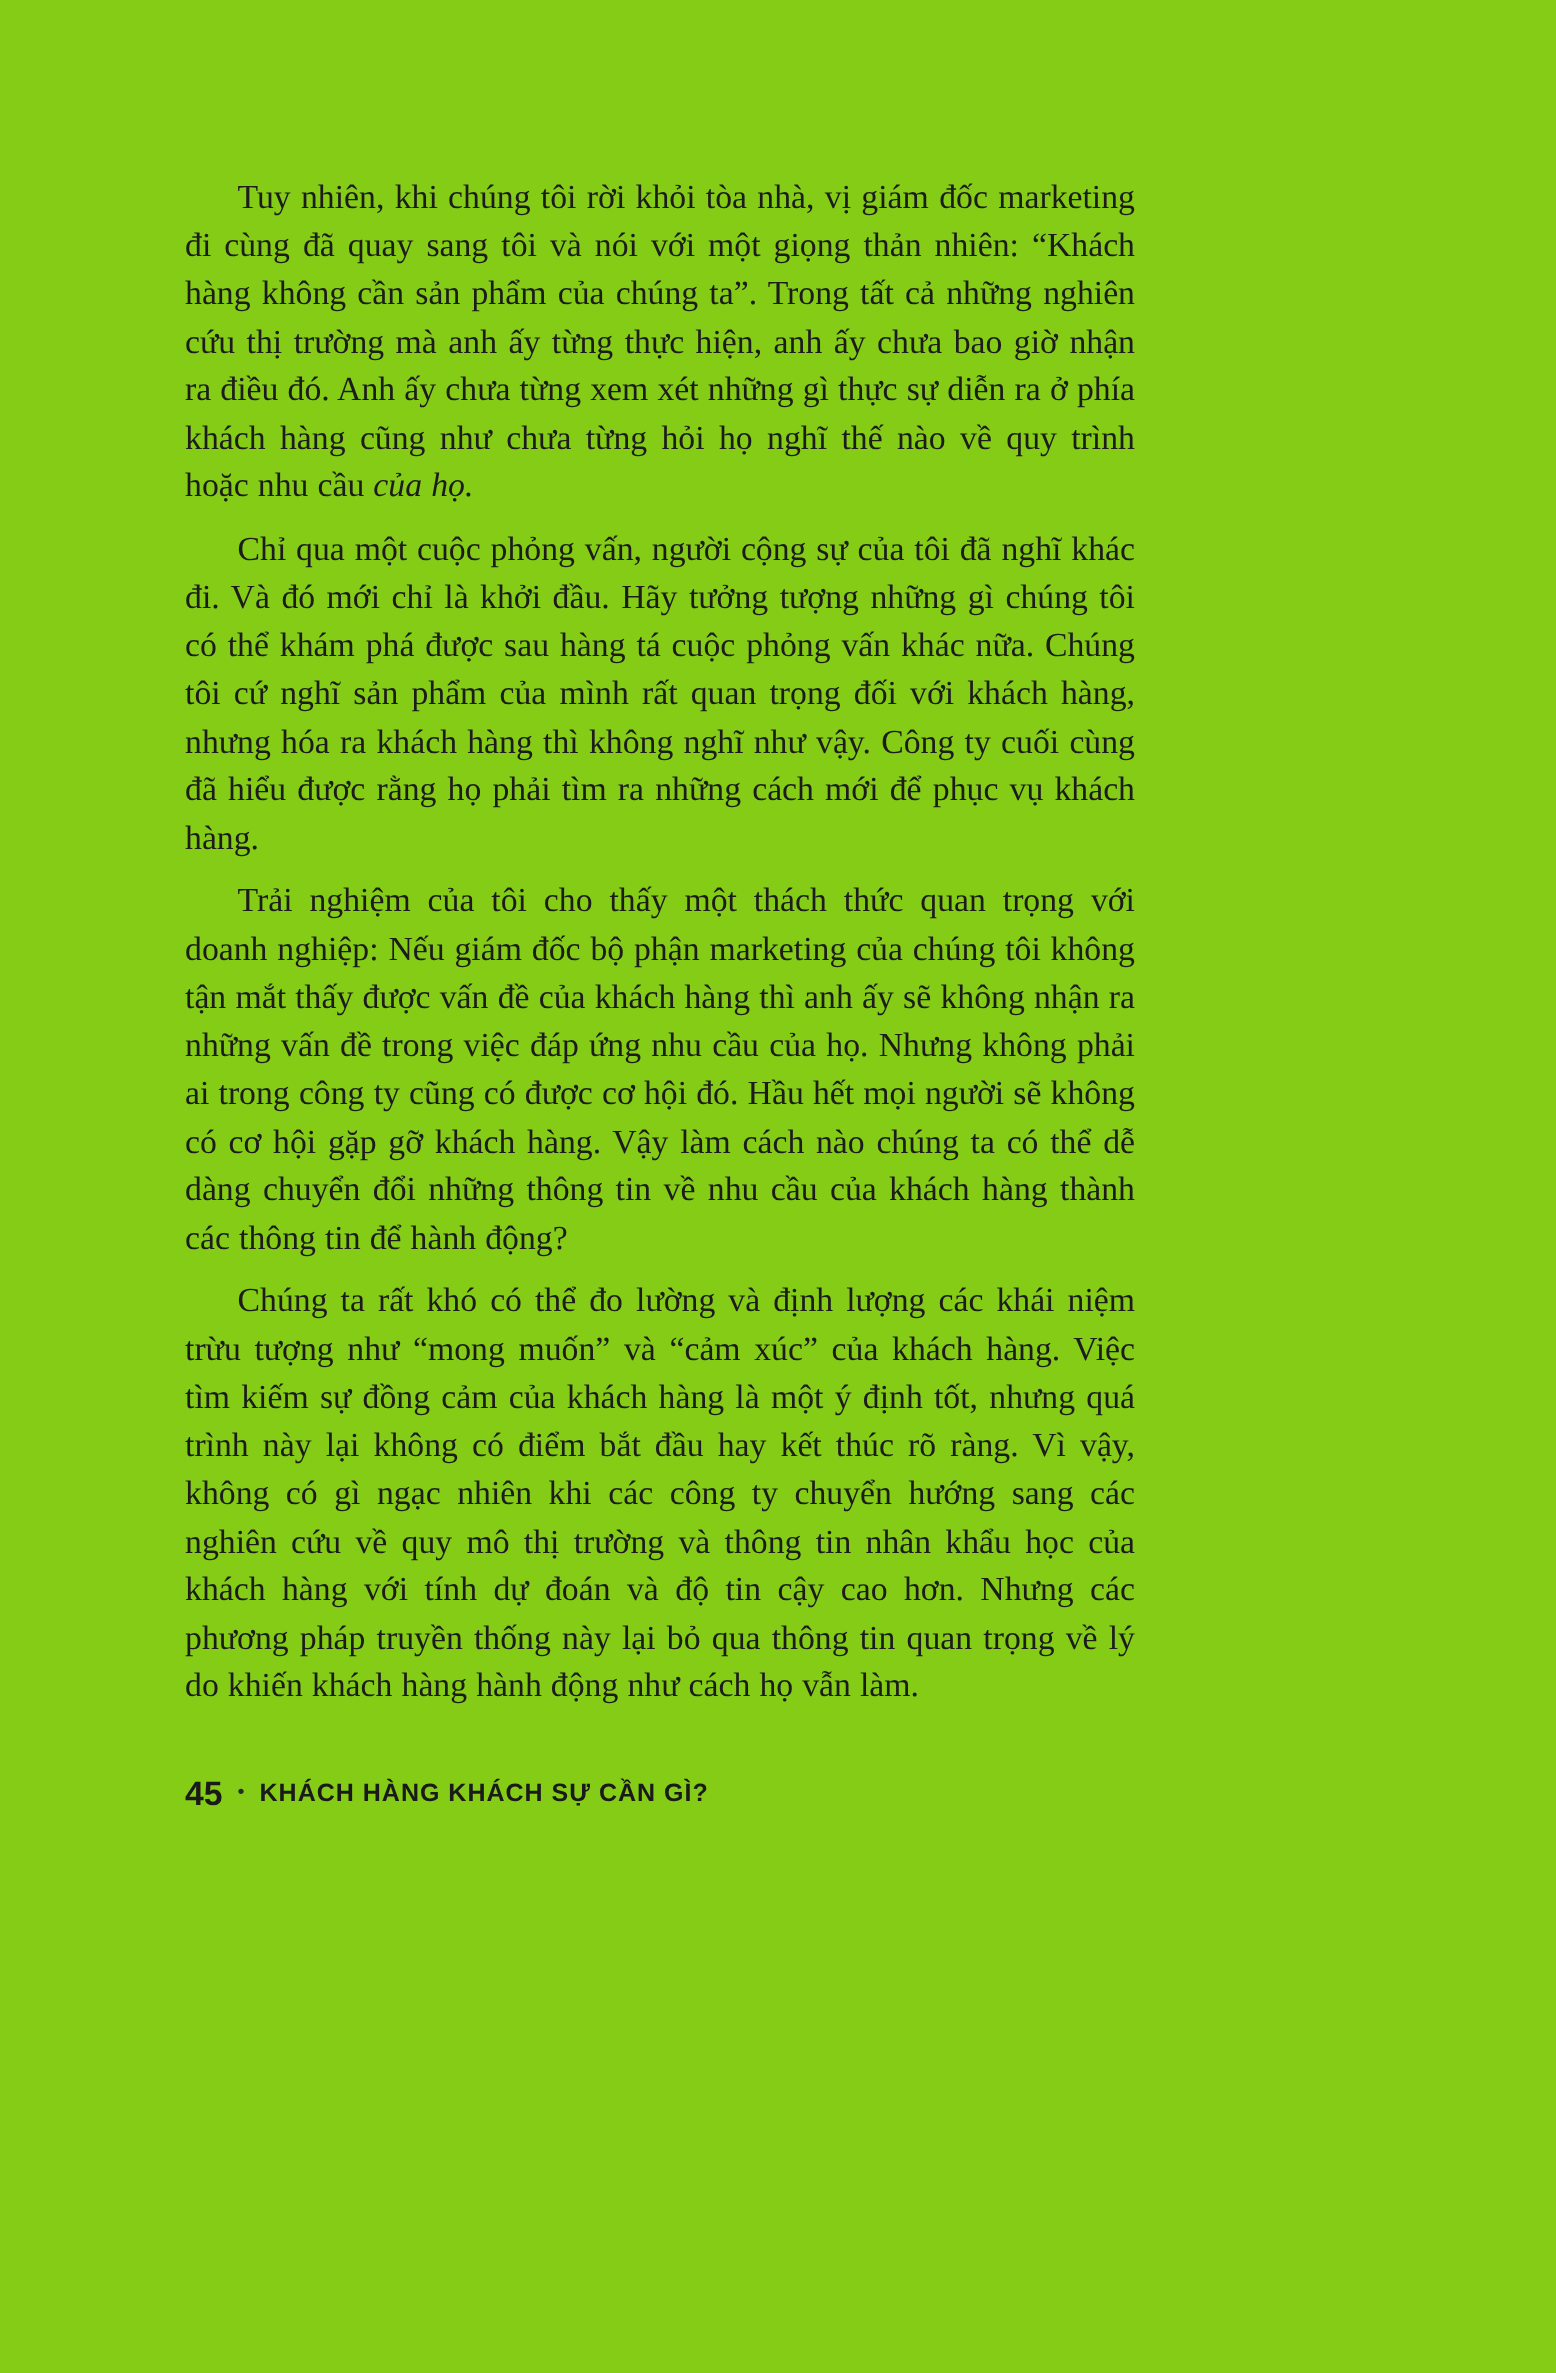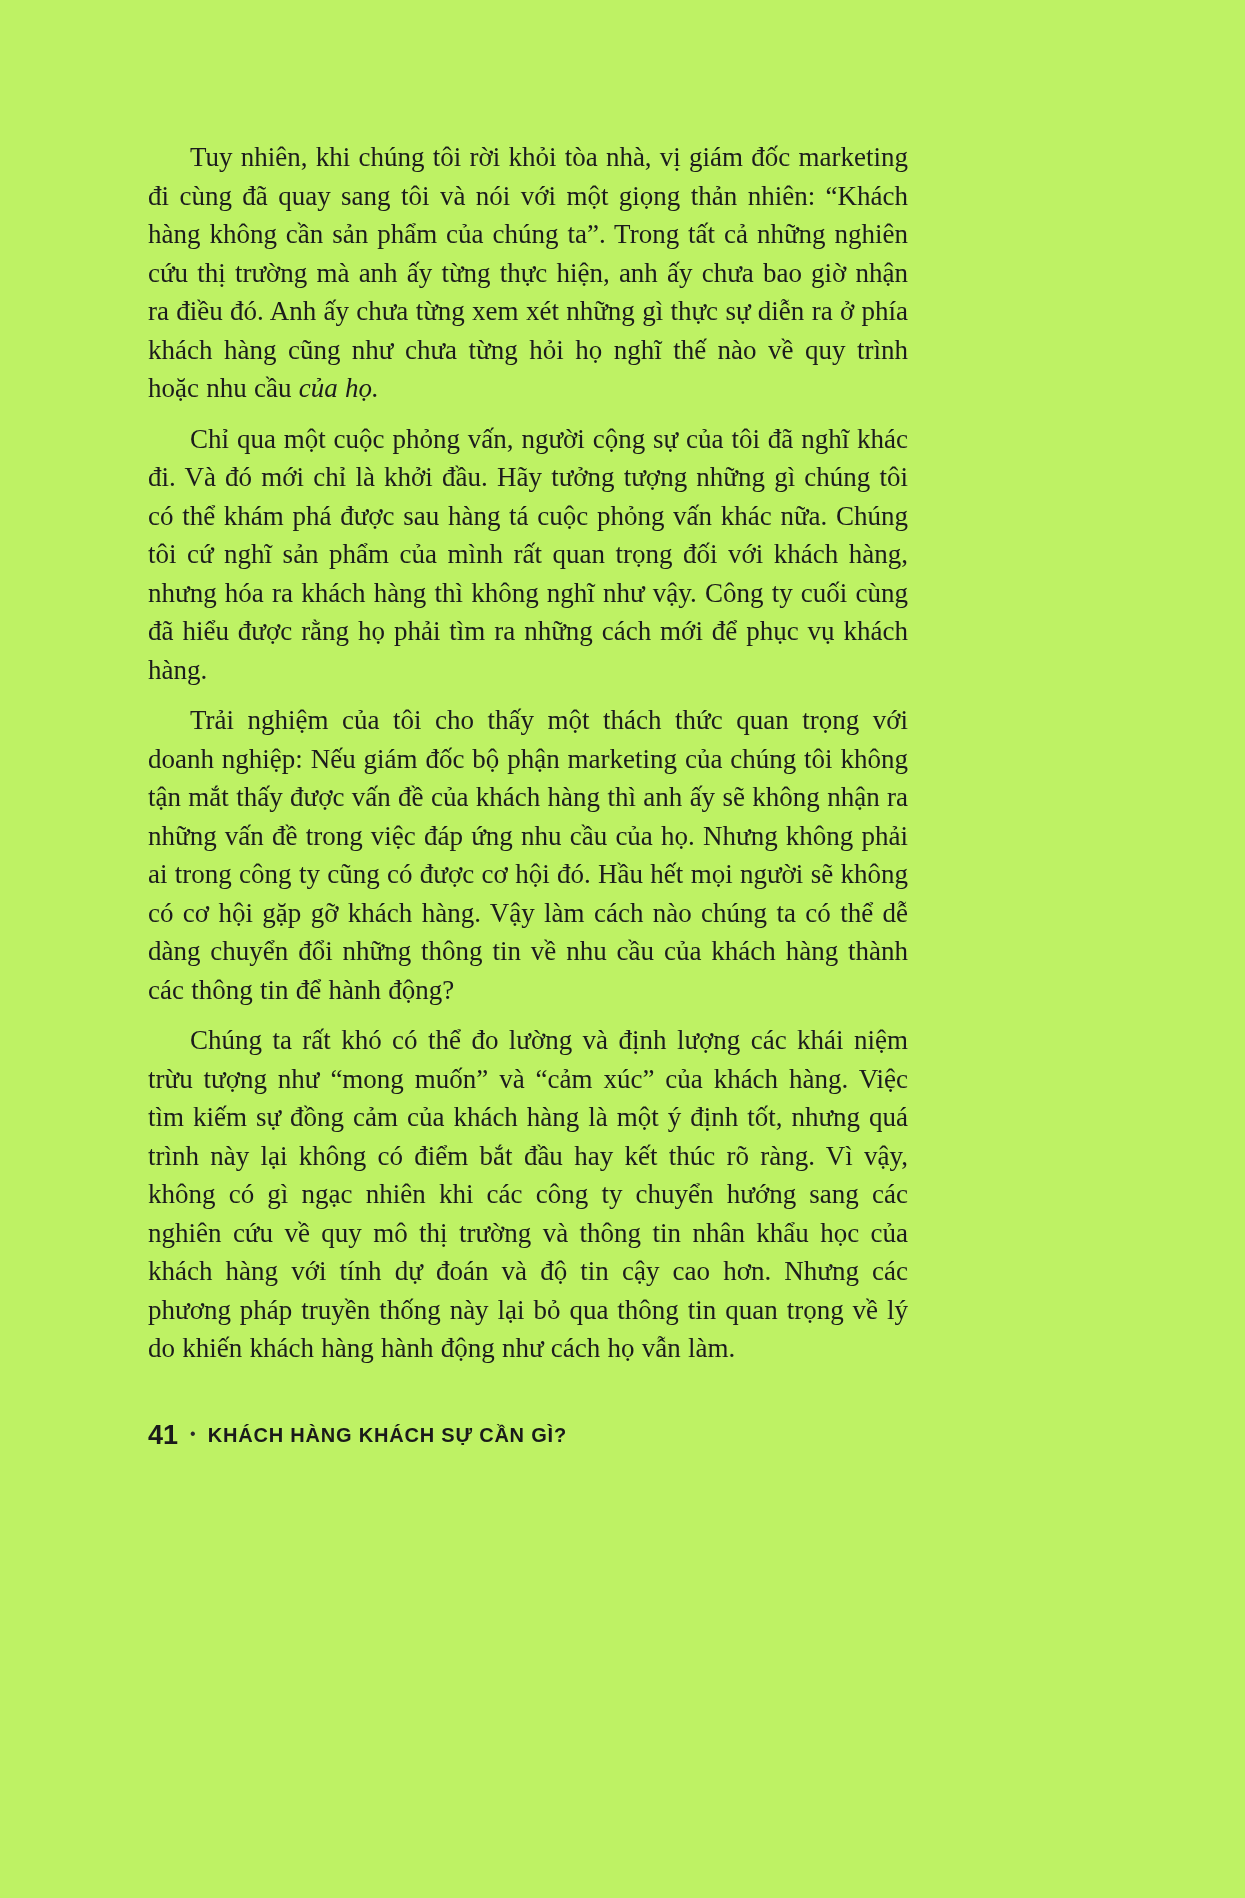--- a/index.html
+++ b/index.html
@@ -12,21 +12,21 @@
     overflow: hidden;
     font-family: "Liberation Serif", serif;
     color: #1c1c1c;
   }
   .page {
     position: absolute;
     top: 0; left: 0;
     width: 1245px;
     height: 1898px;
     padding: 138px 0 0 148px;
-    background: #bef264;
+    background: #84cc16;
   }
   .text-block {
     width: 760px;
   }
   .para {
     font-size: 27px;
     line-height: 38.5px;
     text-align: justify;
     text-indent: 42px;
     margin-bottom: 12px;
@@ -65,17 +65,17 @@
 
 <div class="page">
   <div class="text-block">
     <p class="para"><span>Tuy nhiên, khi chúng tôi rời khỏi tòa nhà, vị giám đốc marketing đi cùng đã quay sang tôi và nói với một giọng thản nhiên: “Khách hàng không cần sản phẩm của chúng ta”. Trong tất cả những nghiên cứu thị trường mà anh ấy từng thực hiện, anh ấy chưa bao giờ nhận ra điều đó. Anh ấy chưa từng xem xét những gì thực sự diễn ra ở phía khách hàng cũng như chưa từng hỏi họ nghĩ thế nào về quy trình hoặc nhu cầu </span><em>của họ.</em></p>
     <p class="para"><span>Chỉ qua một cuộc phỏng vấn, người cộng sự của tôi đã nghĩ khác đi. Và đó mới chỉ là khởi đầu. Hãy tưởng tượng những gì chúng tôi có thể khám phá được sau hàng tá cuộc phỏng vấn khác nữa. Chúng tôi cứ nghĩ sản phẩm của mình rất quan trọng đối với khách hàng, nhưng hóa ra khách hàng thì không nghĩ như vậy. Công ty cuối cùng đã hiểu được rằng họ phải tìm ra những cách mới để phục vụ khách hàng.</span></p>
     <p class="para"><span>Trải nghiệm của tôi cho thấy một thách thức quan trọng với doanh nghiệp: Nếu giám đốc bộ phận marketing của chúng tôi không tận mắt thấy được vấn đề của khách hàng thì anh ấy sẽ không nhận ra những vấn đề trong việc đáp ứng nhu cầu của họ. Nhưng không phải ai trong công ty cũng có được cơ hội đó. Hầu hết mọi người sẽ không có cơ hội gặp gỡ khách hàng. Vậy làm cách nào chúng ta có thể dễ dàng chuyển đổi những thông tin về nhu cầu của khách hàng thành các thông tin để hành động?</span></p>
     <p class="para"><span>Chúng ta rất khó có thể đo lường và định lượng các khái niệm trừu tượng như “mong muốn” và “cảm xúc” của khách hàng. Việc tìm kiếm sự đồng cảm của khách hàng là một ý định tốt, nhưng quá trình này lại không có điểm bắt đầu hay kết thúc rõ ràng. Vì vậy, không có gì ngạc nhiên khi các công ty chuyển hướng sang các nghiên cứu về quy mô thị trường và thông tin nhân khẩu học của khách hàng với tính dự đoán và độ tin cậy cao hơn. Nhưng các phương pháp truyền thống này lại bỏ qua thông tin quan trọng về lý do khiến khách hàng hành động như cách họ vẫn làm.</span></p>
   </div>
 
   <div class="footer">
-    <span class="page-num">41</span>
+    <span class="page-num">45</span>
     <span class="bullet">•</span>
     <span class="book-title">KHÁCH HÀNG KHÁCH SỰ CẦN GÌ?</span>
   </div>
 </div>
 
 </body></html>

